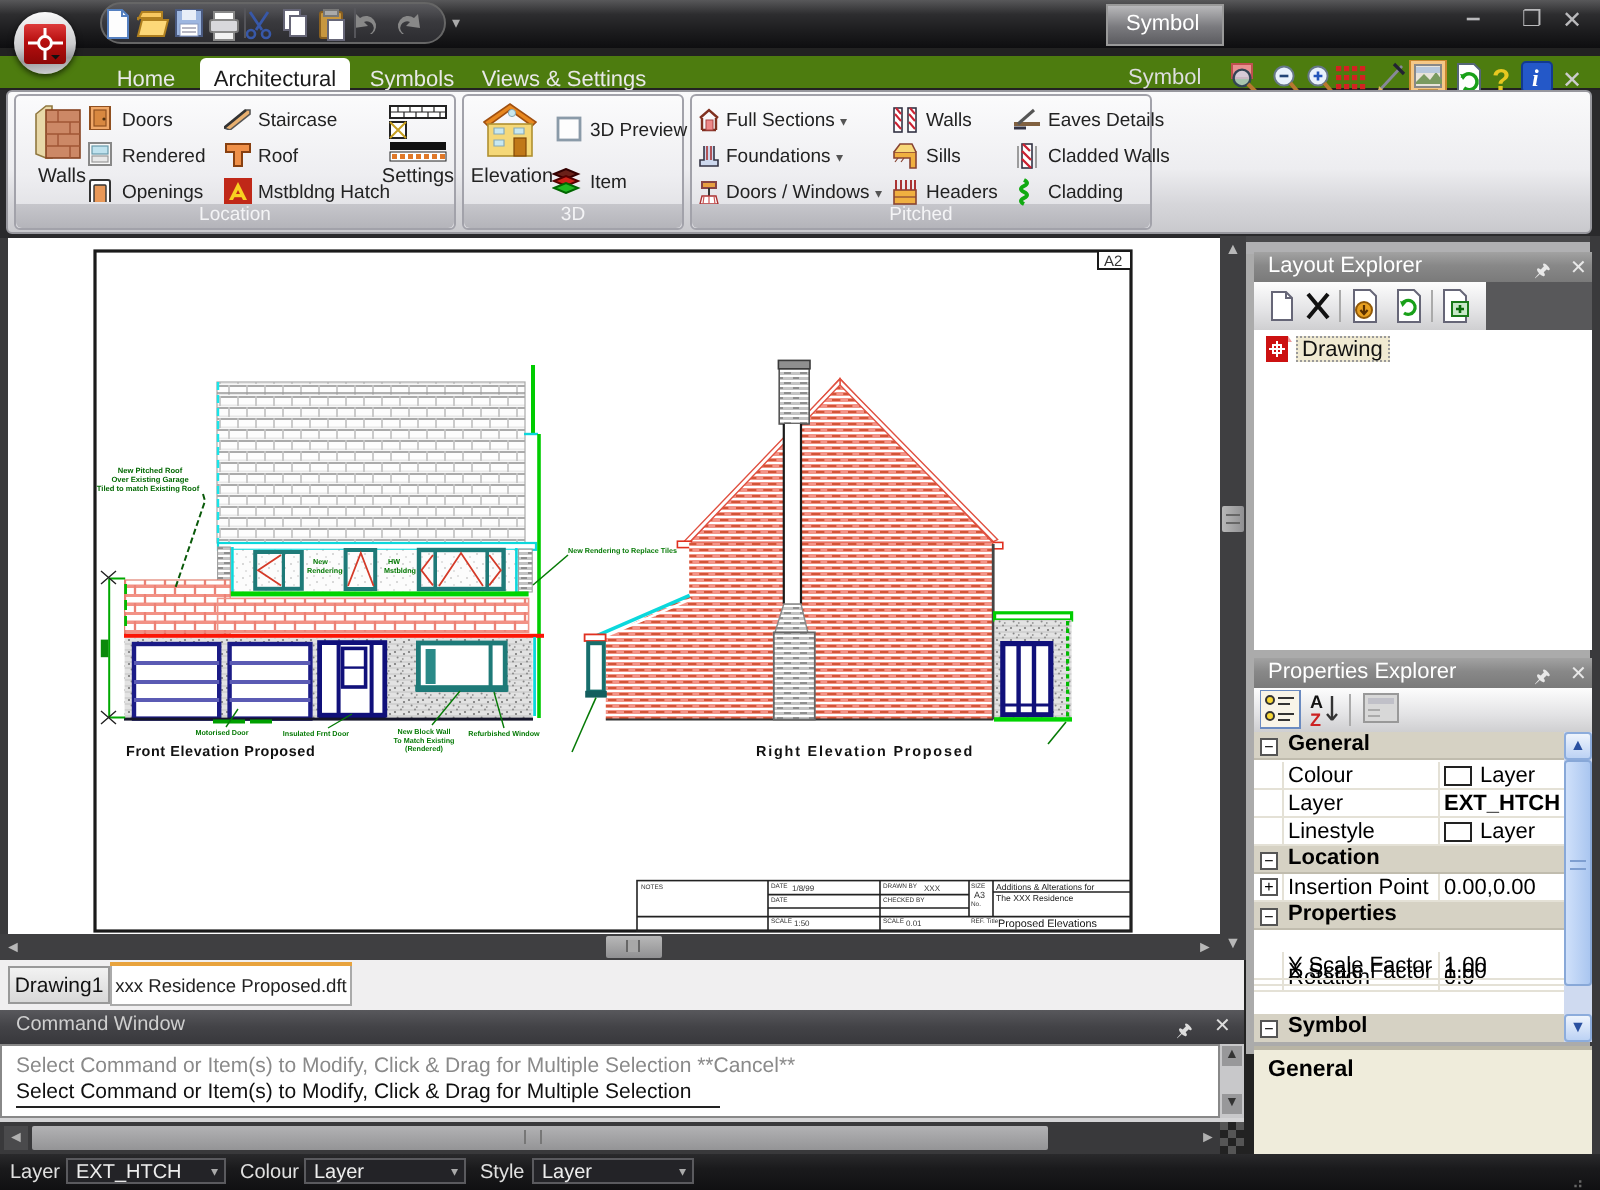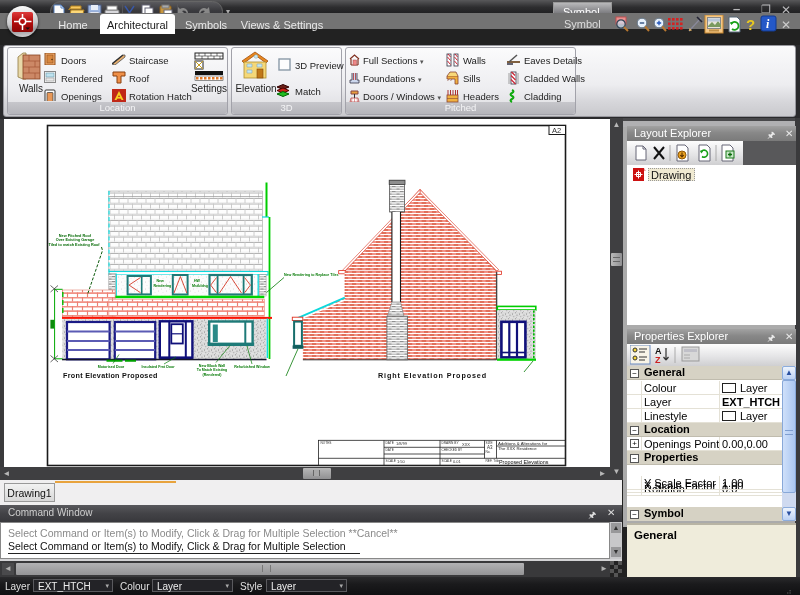--- a/index.html
+++ b/index.html
@@ -62,21 +62,21 @@
 </div>
 
 <div class="abs" style="left:7px;top:6px;width:31px;height:31px;border-radius:50%;background:linear-gradient(175deg,#fdfdfd,#cbcbcd 55%,#9a9a9e 75%,#d6d6d8);box-shadow:0 1px 3px rgba(0,0,0,.7);z-index:30"></div>
 <div class="abs" style="left:12px;top:12px;width:21px;height:20px;background:linear-gradient(#dd3b3b,#b60e0e 45%,#8c0606);border-radius:2px;z-index:31"></div>
 <svg class="abs" style="left:12px;top:12px;z-index:32" width="21" height="20" viewBox="0 0 21 20">
  <circle cx="10.5" cy="9.5" r="3.2" fill="none" stroke="#fff" stroke-width="1.5"></circle>
  <path d="M10.5 2v4.5M10.5 12.5v5.5M2 9.5h5M13.5 9.5h6" stroke="#fff" stroke-width="1.5"></path>
  <path d="M13.5 15.5 l4.5 0 l-2.2 2.2z" fill="#111"></path>
 </svg>
 
-<div class="abs" id="tabrow" style="left:0;top:13px;width:800px;height:16px;background:#737373">
+<div class="abs" id="tabrow" style="left:0;top:28px;width:800px;height:16px;background:#4d7c0f">
  <div class="abs" style="left:48px;top:3px;width:50px;height:18px;color:#e8e8e8;font-size:11px;text-align:center;padding-top:3px">Home</div>
  <div class="abs" style="left:100px;top:1px;width:75px;height:20px;background:#fff;border-radius:3px 3px 0 0;color:#1a1a1a;font-size:11px;text-align:center;padding-top:5px">Architectural</div>
  <div class="abs" style="left:178px;top:3px;width:56px;height:18px;color:#e8e8e8;font-size:11px;text-align:center;padding-top:3px">Symbols</div>
  <div class="abs" style="left:238px;top:3px;width:88px;height:18px;color:#e8e8e8;font-size:11px;text-align:center;padding-top:3px">Views &amp; Settings</div>
  <div class="abs" style="left:564px;top:5px;width:40px;height:14px;color:#ddd;font-size:11px">Symbol</div>
 
  <svg class="abs" style="left:612px;top:2px" width="186" height="19" viewBox="0 0 186 19">
 
   <g>
           <rect x="4" y="2" width="10" height="7" fill="#e89090" stroke="#c05050"></rect>
@@ -184,21 +184,21 @@
   <svg class="abs" style="left:104px;top:23px" width="14" height="13" viewBox="0 0 14 13">
           <path d="M1 1 h12 v4 h-4 v7 h-4 V5 h-4z" fill="#f09048" stroke="#884010" stroke-width="1"></path>
         </svg>
   <div class="rlbl" style="left:121px;top:25px">Roof</div>
   <svg class="abs" style="left:104px;top:41px" width="14" height="13" viewBox="0 0 14 13">
           <rect x="0" y="0" width="14" height="13" fill="#c02818"></rect>
           <path d="M7 2 L11.5 11 h-9z" fill="#f8d020"></path>
           <path d="M7 6 L9.5 11 h-5z" fill="#c02818"></path>
           <rect x="4" y="8" width="6" height="1.6" fill="#f8d020"></rect>
         </svg>
-  <div class="rlbl" style="left:121px;top:43px">Rotation Hatch</div>
+  <div class="rlbl" style="left:121px;top:43px">Mstbldng Hatch</div>
   <svg class="abs" style="left:186px;top:4px" width="30" height="29" viewBox="0 0 30 29">
    <rect x="1" y="1" width="28" height="6" fill="#fff" stroke="#222"></rect>
           <path d="M1 4h28M5 1v3M11 1v3M17 1v3M23 1v3M8 4v3M14 4v3M20 4v3M26 4v3" stroke="#222" stroke-width=".6"></path>
    <rect x="1" y="9" width="8" height="8" fill="#fff" stroke="#222"></rect>
           <path d="M1 9 l8 8 M9 9 l-8 8" stroke="#c8a020" stroke-width="1"></path>
    <rect x="1" y="19" width="28" height="4" fill="#111"></rect>
    <rect x="1" y="24" width="28" height="4.5" fill="#fff" stroke="#222" stroke-width=".5"></rect>
    <path d="M2 25h2.5v2.5h-2.5zM6 25h2.5v2.5h-2.5zM10 25h2.5v2.5h-2.5zM14 25h2.5v2.5h-2.5zM18 25h2.5v2.5h-2.5zM22 25h2.5v2.5h-2.5zM26 25h2.5v2.5h-2.5z" fill="#e07828"></path>
   </svg>
   <div class="biglbl" style="left:180px;top:35px;width:42px">Settings</div>
@@ -216,21 +216,21 @@
   <div class="biglbl" style="left:0px;top:35px;width:48px">Elevation</div>
   <svg class="abs" style="left:46px;top:10px" width="13" height="13" viewBox="0 0 13 13">
           <rect x="1" y="1" width="11" height="11" fill="#fdfdfd" stroke="#8a9aa8" stroke-width="1.4"></rect>
         </svg>
   <div class="rlbl" style="left:63px;top:12px">3D Preview</div>
   <svg class="abs" style="left:44px;top:36px" width="15" height="13" viewBox="0 0 15 13">
           <path d="M1 3 l6-2.5 6 2.5-6 2.5z" fill="#6a2018" stroke="#300"></path>
           <path d="M1 6.5 l6-2.5 6 2.5-6 2.5z" fill="#cc2418" stroke="#500"></path>
           <path d="M1 10 l6-2.5 6 2.5-6 2.5z" fill="#22bb22" stroke="#060"></path>
         </svg>
-  <div class="rlbl" style="left:63px;top:38px">Match</div>
+  <div class="rlbl" style="left:63px;top:38px">Item</div>
  </div>
 
  <div class="grp" style="left:345px;width:231px">
   <div class="glabel">Pitched</div>
   <style>.sic{position:absolute;width:11px;height:12px}.arr{color:#555;font-size:7px}</style>
   <svg class="abs sic" style="left:3px;top:6px" viewBox="0 0 11 12">
           <path d="M1 5 L5.5 1 L10 5 M2 5v6 M9 5v6 M2 11h7" fill="none" stroke="#803020" stroke-width="1.2"></path>
           <rect x="4" y="6" width="3.5" height="5" fill="#e88" stroke="#a44" stroke-width=".5"></rect>
         </svg>
   <div class="rlbl" style="left:17px;top:7px">Full Sections <span class="arr">▾</span></div>
@@ -511,20 +511,21 @@
 <div class="abs" id="hscroll" style="left:0;top:467px;width:610px;height:13px;background:#3f3f41">
  <div class="abs" style="left:1px;top:1px;width:11px;height:11px;color:#b8b8b8;font-size:8px;text-align:center;line-height:11px">◄</div>
  <div class="abs" style="left:303px;top:1px;width:28px;height:11px;background:linear-gradient(#b8b8b8,#909092);border-radius:1px"></div>
  <div class="abs" style="left:313px;top:3px;width:7px;height:6px;border-left:1px solid #666;border-right:1px solid #666;background:#a8a8a8"></div>
  <div class="abs" style="left:597px;top:1px;width:11px;height:11px;color:#b8b8b8;font-size:8px;text-align:center;line-height:11px">►</div>
 </div>
 
 <div class="abs" id="tabbar" style="left:0;top:480px;width:622px;height:25px;background:#f0eff0">
  <div class="abs" style="left:55px;top:1px;width:121px;height:2px;background:#e8a33d"></div>
  <div class="abs" style="left:4px;top:3px;width:51px;height:19px;background:linear-gradient(#f2f2f2,#d8d8d8);border:1px solid #999;font-size:10.5px;color:#111;text-align:center;padding-top:3px">Drawing1</div>
+ <div class="abs" style="left:55px;top:3px;width:121px;height:20px;background:#fff;border:1px solid #aaa;border-top:none;font-size:9.3px;color:#222;text-align:center;padding-top:5px;white-space:nowrap">xxx Residence Proposed.dft</div>
 </div>
 
 <div class="abs" id="cmdwin" style="left:0;top:505px;width:622px;height:72px;background:#d4d4d6">
  <div class="abs" style="left:0;top:0;width:622px;height:17px;background:linear-gradient(#58585c,#434347 50%,#38383c);color:#cfcfcf;font-size:10px;padding:2px 0 0 8px">Command Window
   <span style="position:absolute;left:588px;top:3px;font-size:9px;color:#ddd">🖈</span>
   <span style="position:absolute;left:607px;top:2px;font-size:10px;color:#ddd">✕</span>
  </div>
  <div class="abs" style="left:0;top:17px;width:610px;height:37px;background:#fff;border:1px solid #888">
   <div style="position:absolute;left:7px;top:4px;font-size:10.5px;color:#8a8a8a">Select Command or Item(s) to Modify, Click &amp; Drag for Multiple Selection  **Cancel**</div>
   <div style="position:absolute;left:7px;top:17px;font-size:10.5px;color:#111;border-bottom:1px solid #222;padding-bottom:1px;width:352px">Select Command or Item(s) to Modify, Click &amp; Drag for Multiple Selection</div>
@@ -634,21 +635,21 @@
           <span class="cv" style="font-weight:bold">EXT_HTCH</span>
         </div>
   <div class="cell" style="top:43px">
           <span class="cl">Linestyle</span>
           <span class="sw"></span>
           <span class="cv" style="left:113px">Layer</span>
         </div>
   <div class="hdr" style="top:57px"><span class="mbox">−</span>Location</div>
   <div class="cell" style="top:71px">
           <span class="mbox" style="top:2px">+</span>
-          <span class="cl">Openings Point</span>
+          <span class="cl">Insertion Point</span>
           <span class="cv">0.00,0.00</span>
         </div>
   <div class="hdr" style="top:85px"><span class="mbox">−</span>Properties</div>
   <div class="cell" style="top:116px">
           <span class="cl">Rotation</span>
           <span class="cv">0.0</span>
         </div>
   <div class="cell" style="top:113px">
           <span class="cl">X Scale Factor</span>
           <span class="cv">1.00</span>

